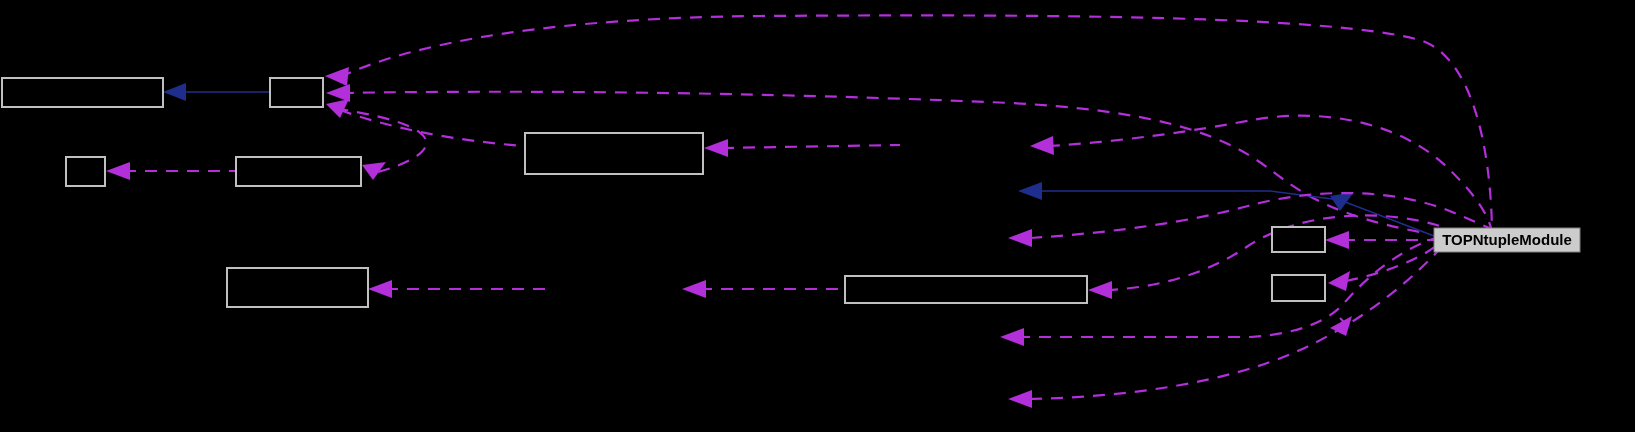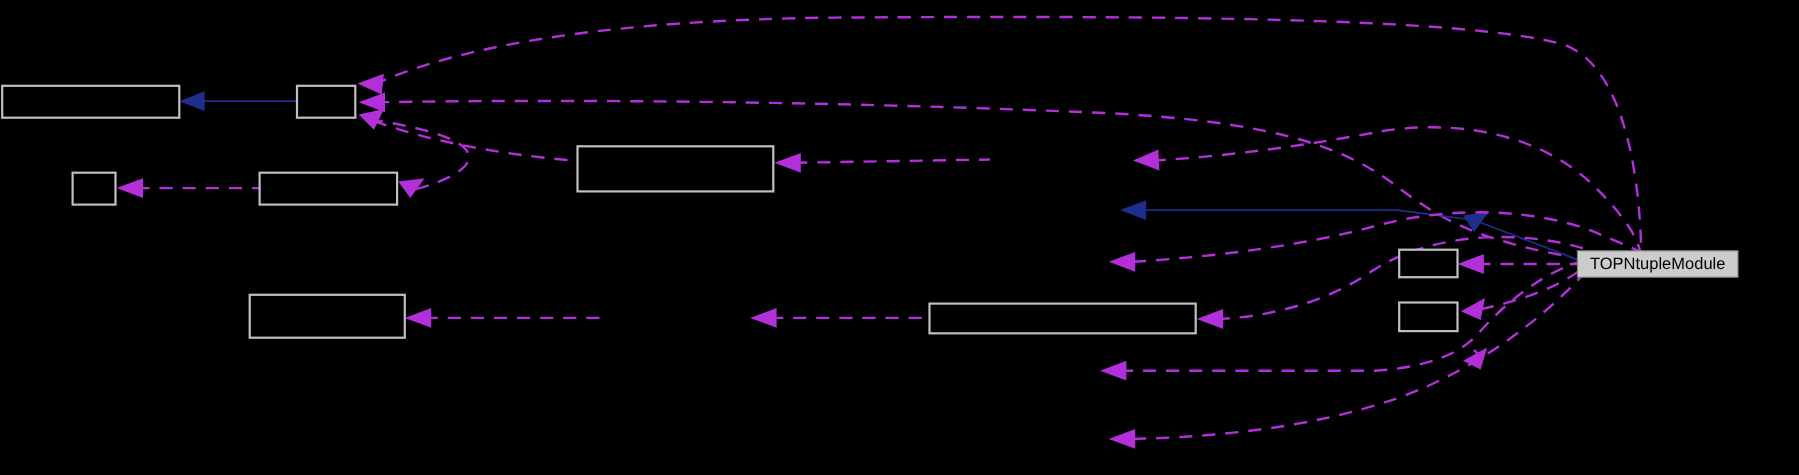--- a/index.html
+++ b/index.html
@@ -2,20 +2,21 @@
 <html><head>
 <meta charset="utf-8">
 <style>
   html,body{margin:0;padding:0;background:#000;}
   #graph-root{
     position:relative;
     width:1635px;height:432px;
     background:#000000;
     font-family:"Liberation Sans", sans-serif;
     overflow:hidden;
+    font-weight:bold;
   }
   #graph-svg{position:absolute;left:0;top:0;width:1635px;height:432px;display:block;}
   .node-box{ fill:#000000; stroke:#c0c0c0; stroke-width:2; }
   .node-box-filled{ fill:#cccccc; stroke:#808080; stroke-width:1; }
   .node-label{
     font-family:"Liberation Sans", sans-serif;
     font-size:15px;
     fill:#000000;
     dominant-baseline:middle;
     text-anchor:middle;

